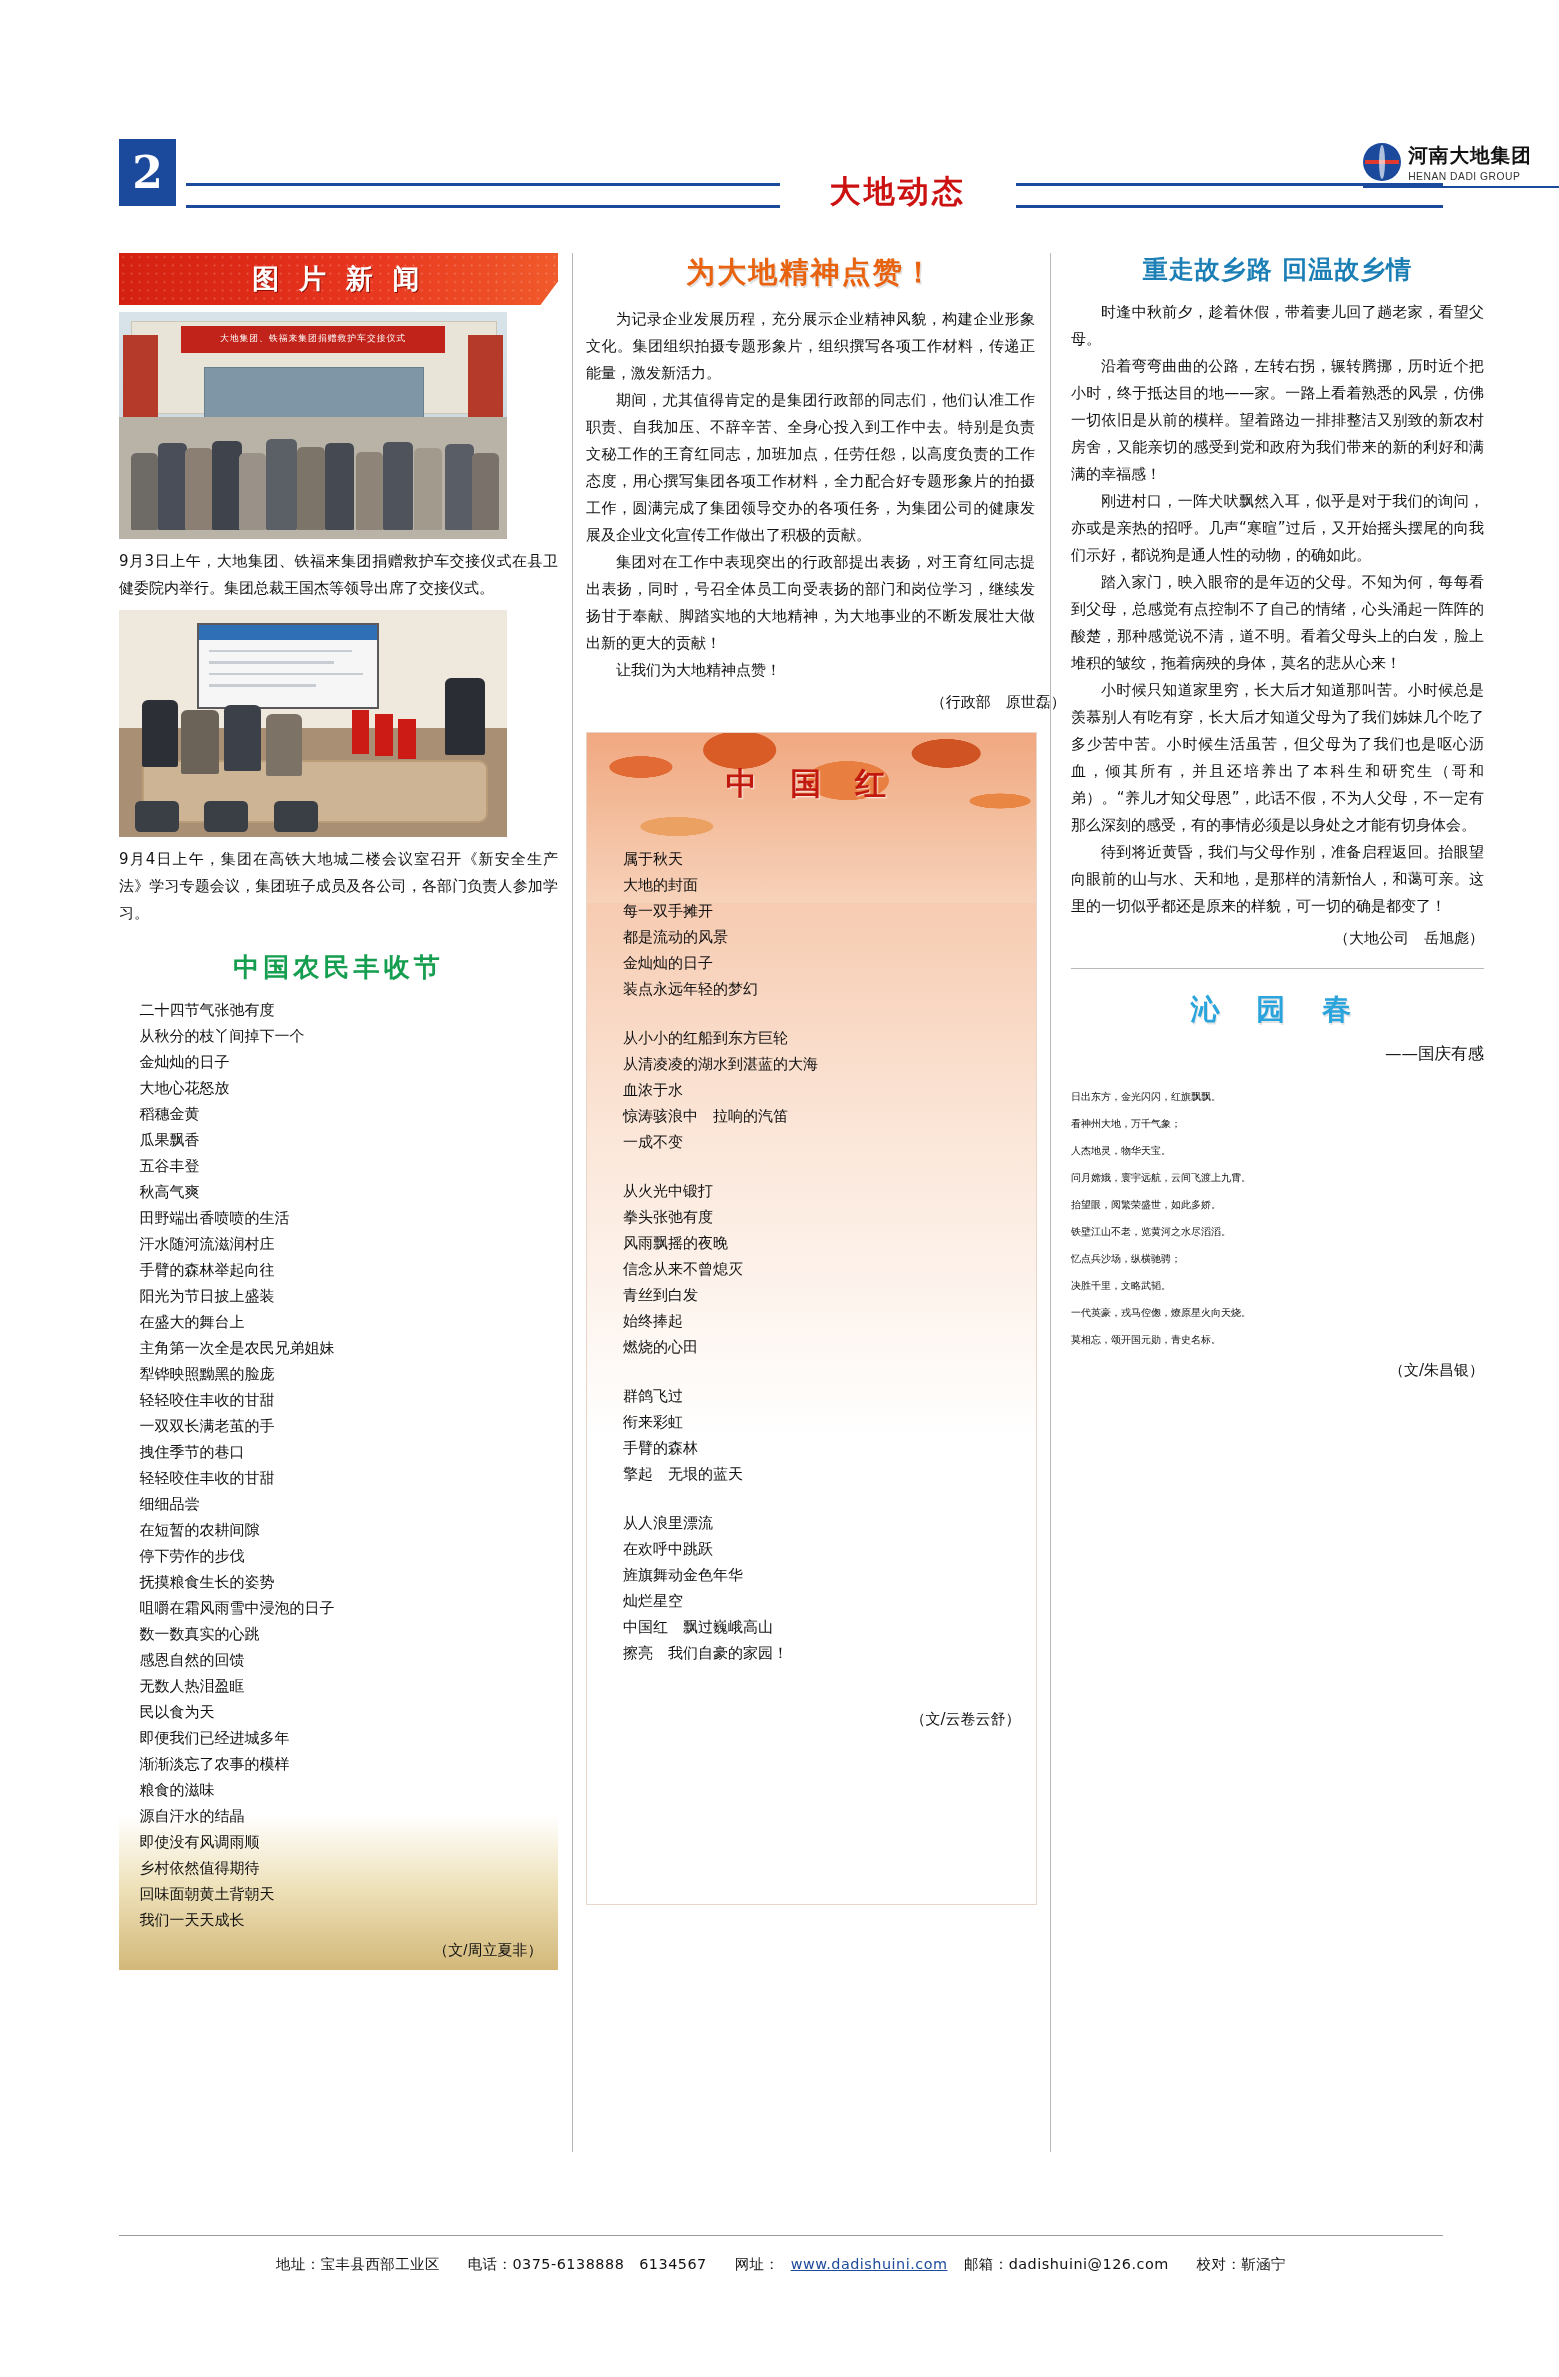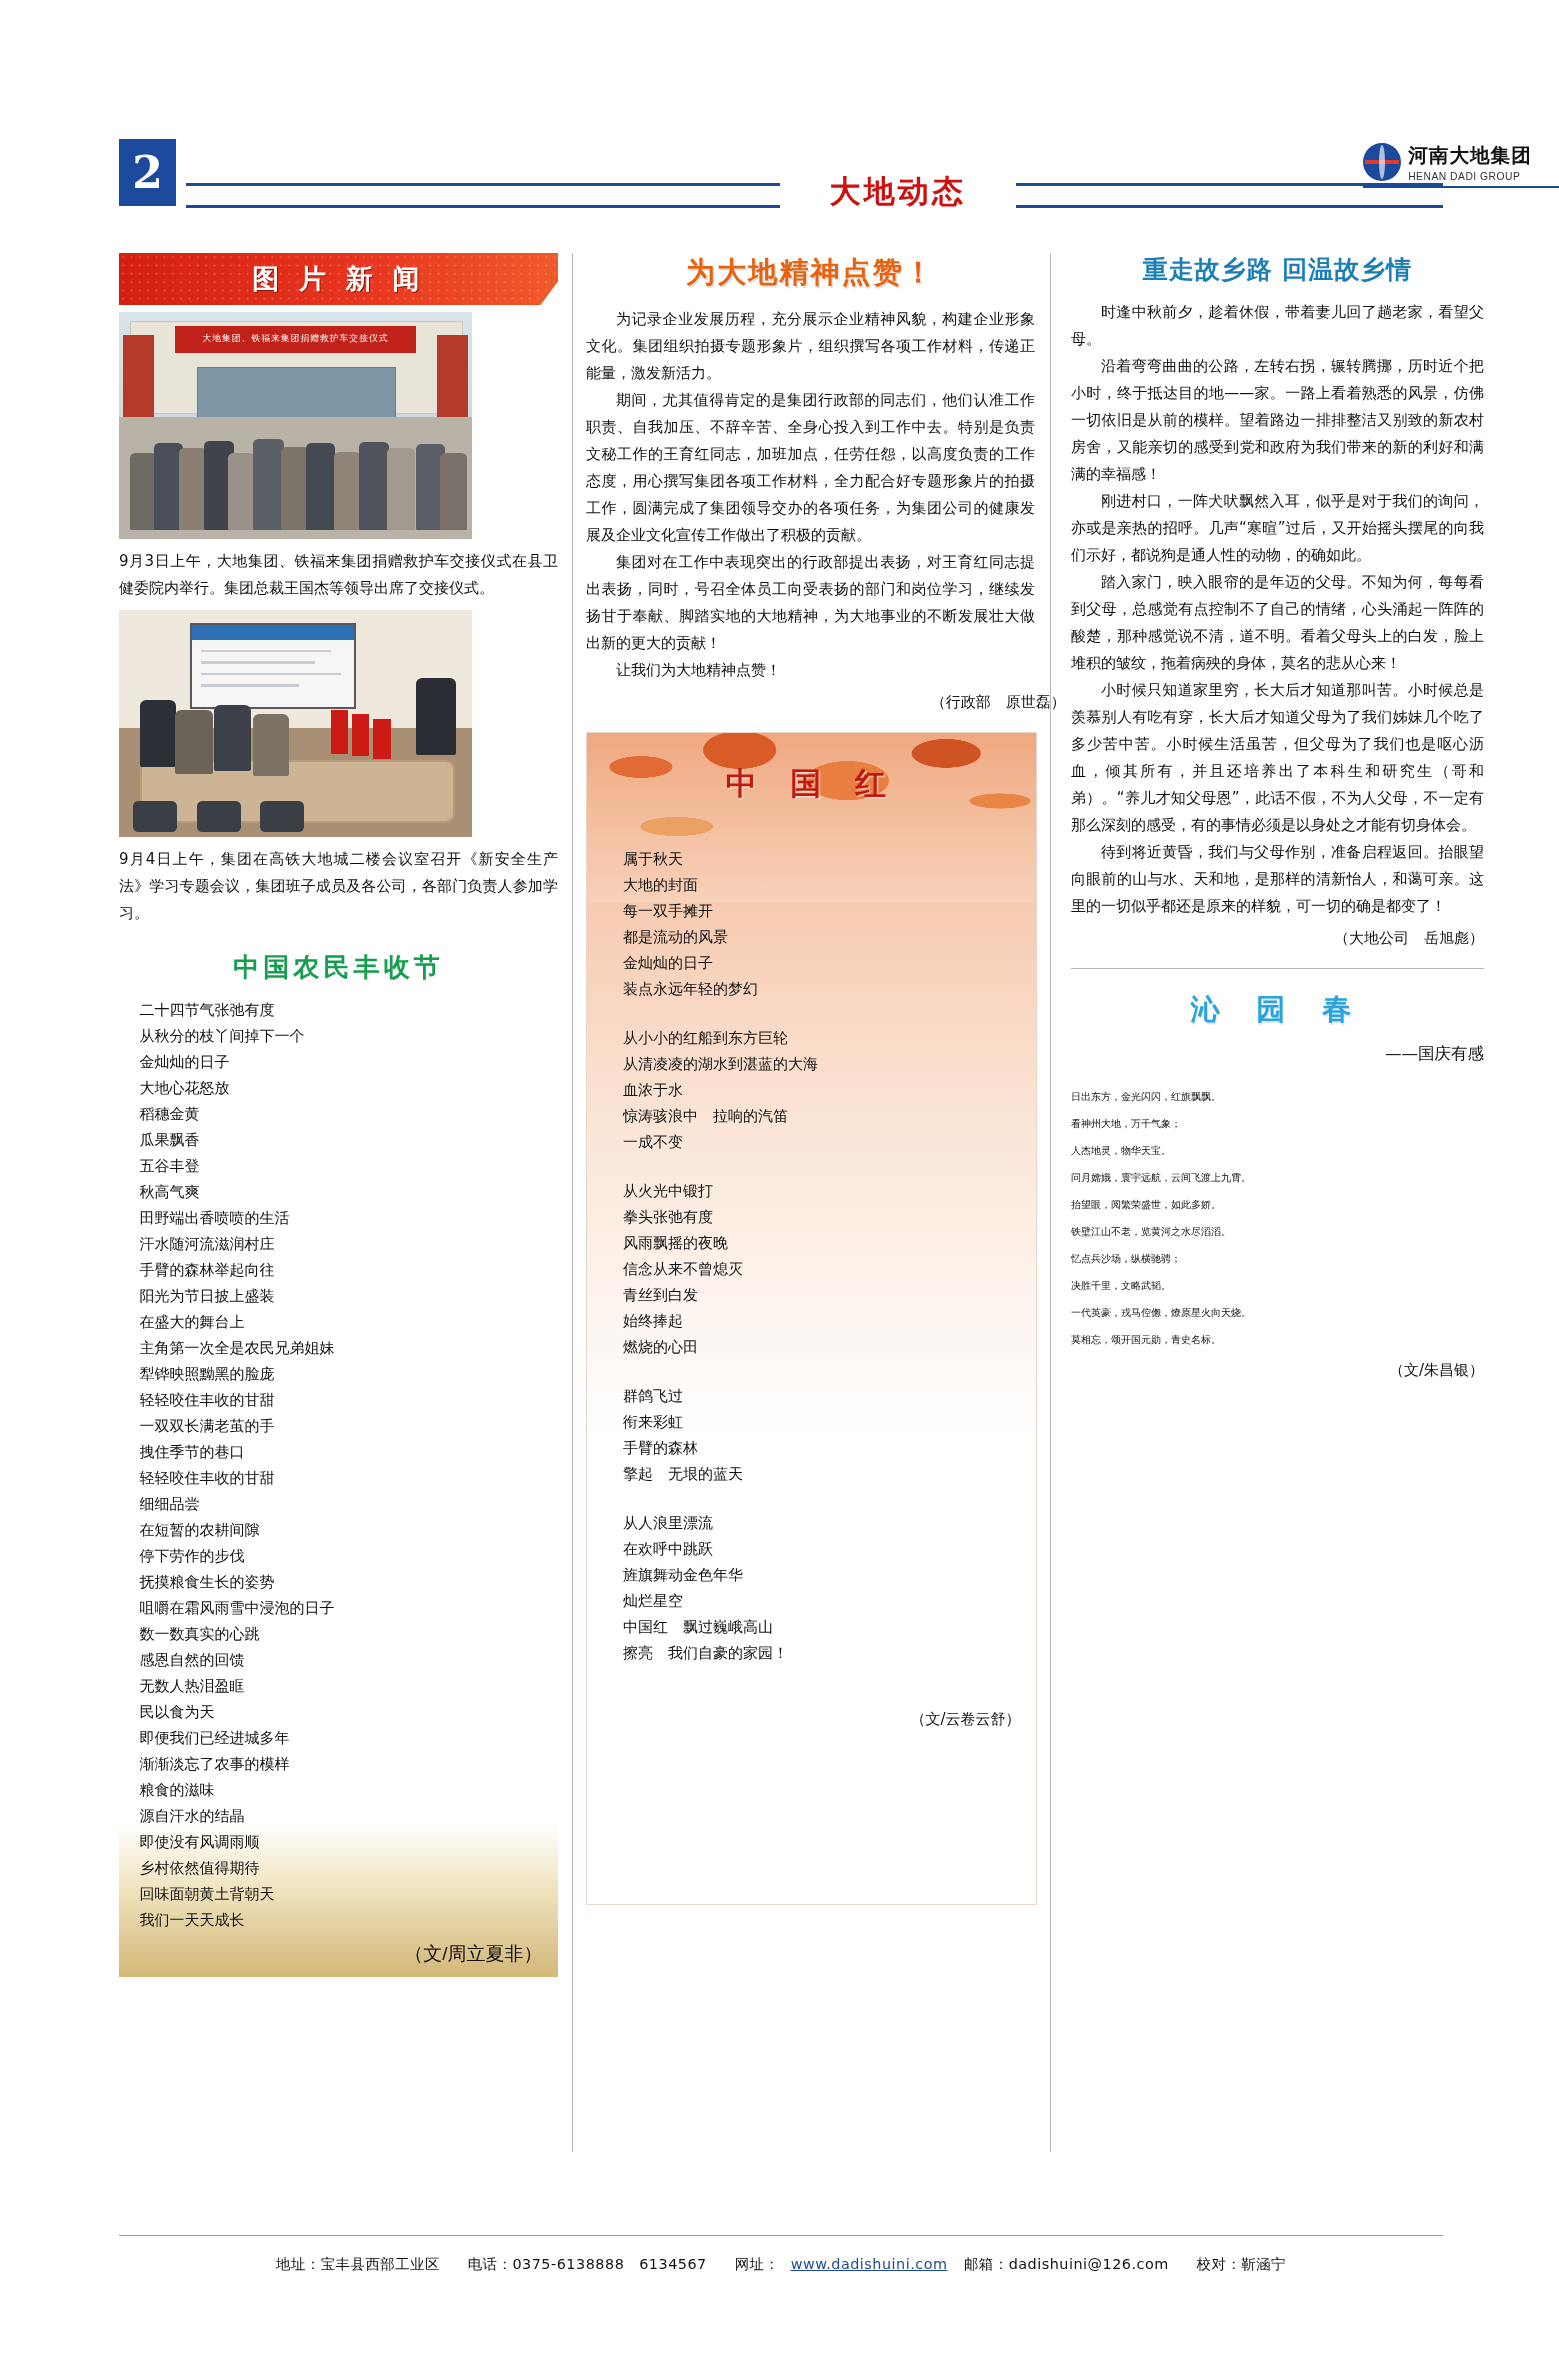--- a/index.html
+++ b/index.html
@@ -164,21 +164,21 @@
     position: relative;
     color: #fff;
     font-family: "DejaVu Serif", "Liberation Serif", serif;
     font-weight: bold;
     font-size: 27px;
     letter-spacing: 5.2px;
     text-shadow: 1px 1px 0 #8c1206;
   }
 
   .photo {
-    width: 353px;
+    width: 388px;
     margin-top: 7.2px;
     position: relative;
     overflow: hidden;
     background: #0369a1;
   }
   .photo-1 { height: 227px; }
   .photo-2 { height: 227px; }
 
   
   .p1-sky { position:absolute; left:0; top:0; width:100%; height:46%; background:linear-gradient(#d9e3ea,#cfd9e0); }
@@ -243,21 +243,21 @@
     font-family: "DejaVu Sans", sans-serif;
     font-size: 15px;
     line-height: 26px;
     padding-left: 20.6px;
   }
   .poem-sign {
     position: relative;
     z-index: 2;
     text-align: right;
     font-family: Liberation Sans, sans-serif;
-    font-size: 19px;
+    font-size: 15px;
     margin-top: 7.2px;
     padding-right: 15.5px;
   }
 
   
   .headline-red {
     width: 449px;
     text-align: center;
     font-family: "DejaVu Serif", "Liberation Serif", serif;
     font-weight: bold;

